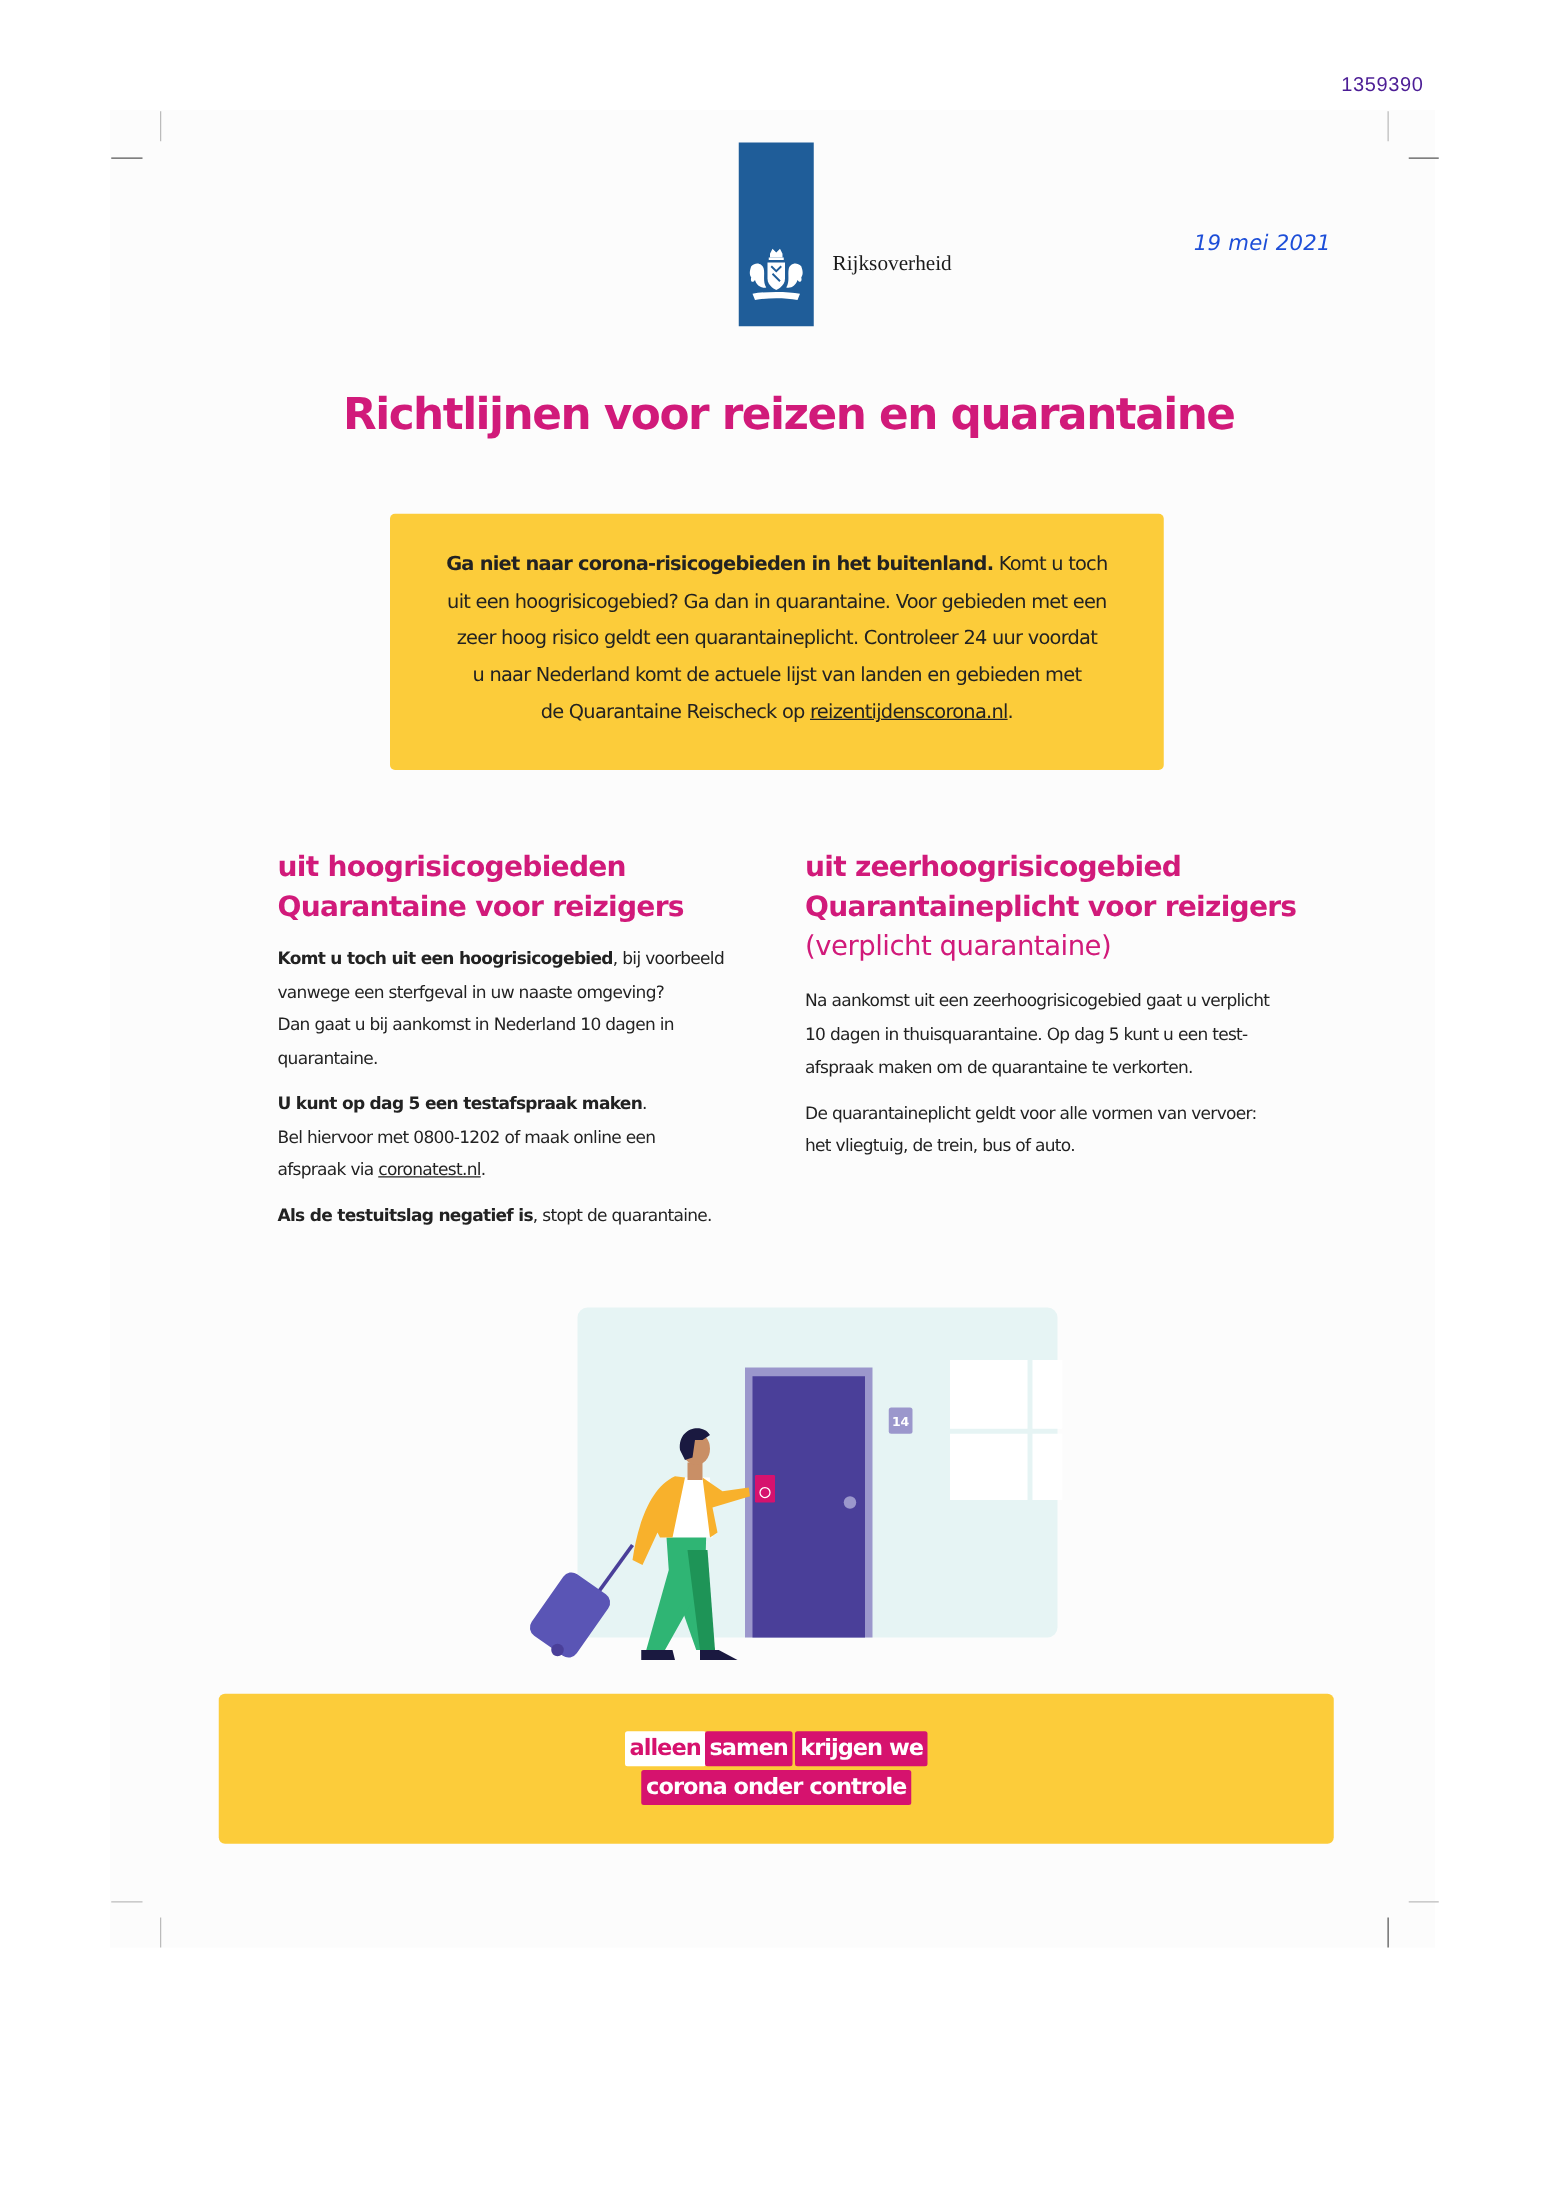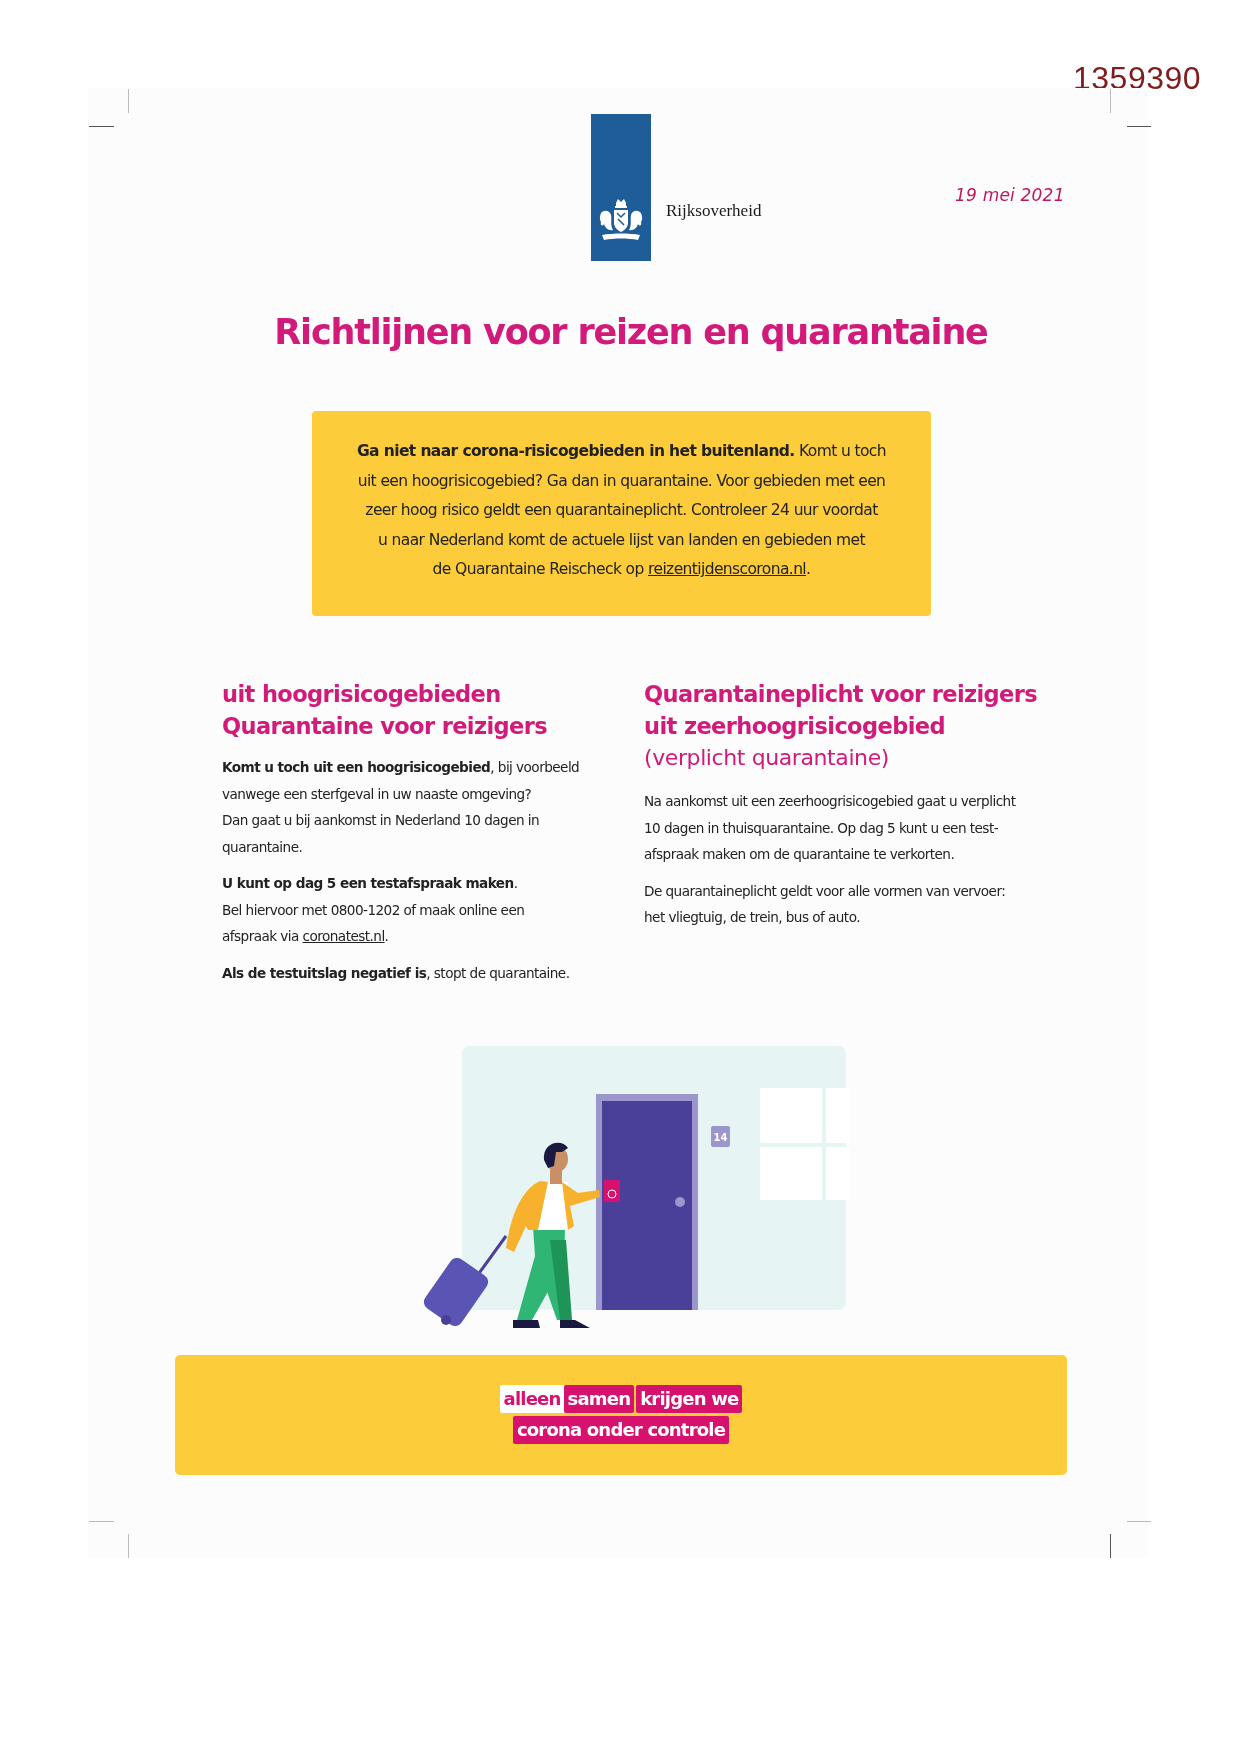--- a/index.html
+++ b/index.html
@@ -1,30 +1,30 @@
 <!DOCTYPE html>
 <html><head>
   <meta charset="utf-8">
   <style>
     * { box-sizing: border-box; margin: 0; padding: 0; }
     html, body { width: 1241px; height: 1754px; background: #ffffff; overflow: hidden; }
     body { position: relative; font-family: "Liberation Sans", sans-serif; color: #1a1a1a; }
 
-    .doc-id { position: absolute; left: 1073px; top: 60px; font-family: "Liberation Sans", sans-serif; font-size: 32px; color: #7f1d1d; letter-spacing: 0.5px; }
+    .doc-id { position: absolute; left: 1073px; top: 60px; font-family: "Liberation Sans", sans-serif; font-size: 16px; color: #4c1d95; letter-spacing: 0.5px; }
 
     .sheet { position: absolute; left: 88px; top: 88px; width: 1060px; height: 1470px; background: #fcfcfc; }
 
     .crop { position: absolute; background: #555; }
     .crop.light { background: #bbb; }
 
     .logo-bar { position: absolute; left: 591px; top: 114px; width: 60px; height: 147px; background: #1f5d99; }
     .logo-crest { position: absolute; left: 7px; top: 83px; width: 46px; height: 52px; }
     .logo-text { position: absolute; left: 666px; top: 201px; font-family: "Liberation Serif", serif; font-size: 17px; color: #1a1a1a; }
 
-    .date { position: absolute; left: 955px; top: 185px; font-family: "DejaVu Sans", sans-serif; font-size: 17px; font-style: italic; color: #be185d; letter-spacing: 0.2px; }
+    .date { position: absolute; left: 955px; top: 185px; font-family: "DejaVu Sans", sans-serif; font-size: 17px; font-style: italic; color: #1d4ed8; letter-spacing: 0.2px; }
 
     .title { position: absolute; left: 0; width: 1241px; top: 312px; text-align: center; font-family: "DejaVu Sans", sans-serif; font-weight: bold; font-size: 35px; letter-spacing: -1.2px; color: #d11a7a; padding-left: 21px; }
 
     .notice { position: absolute; left: 312px; top: 411px; width: 619px; height: 205px; background: #fccc3a; border-radius: 4px; padding-top: 26px; text-align: center; font-family: "DejaVu Sans", sans-serif; font-size: 15.5px; line-height: 29.6px; color: #222; letter-spacing: -0.6px; }
     .notice b { font-weight: bold; letter-spacing: -0.6px; }
     .notice .link { text-decoration: underline; margin-top: 10px; }
 
     .col { position: absolute; top: 678px; font-family: "DejaVu Sans", sans-serif; }
     .col-left { left: 222px; width: 380px; }
     .col-right { left: 644px; width: 400px; }
@@ -101,22 +101,22 @@
     <span>Bel hiervoor met 0800-1202 of maak online een</span><br>
     <span>afspraak via </span><span class="link">coronatest.nl</span><span>.</span>
   </p>
   <p>
     <b>Als de testuitslag negatief is</b><span>,  stopt de quarantaine.</span>
   </p>
 </section>
 
 <section class="col col-right">
   <h2>
+    <div>uit zeerhoogrisicogebied</div>
     <div>Quarantaineplicht voor reizigers</div>
-    <div>uit zeerhoogrisicogebied</div>
   </h2>
   <h3>(verplicht quarantaine)</h3>
   <p style="margin-top:14px;">
     <span>Na aankomst uit een zeerhoogrisicogebied gaat u verplicht</span><br>
     <span>10 dagen in thuisquarantaine. Op dag 5 kunt u een test-</span><br>
     <span>afspraak maken om de quarantaine te verkorten.</span>
   </p>
   <p>
     <span>De quarantaineplicht geldt voor alle vormen van vervoer:</span><br>
     <span>het vliegtuig, de trein, bus of auto.</span>

